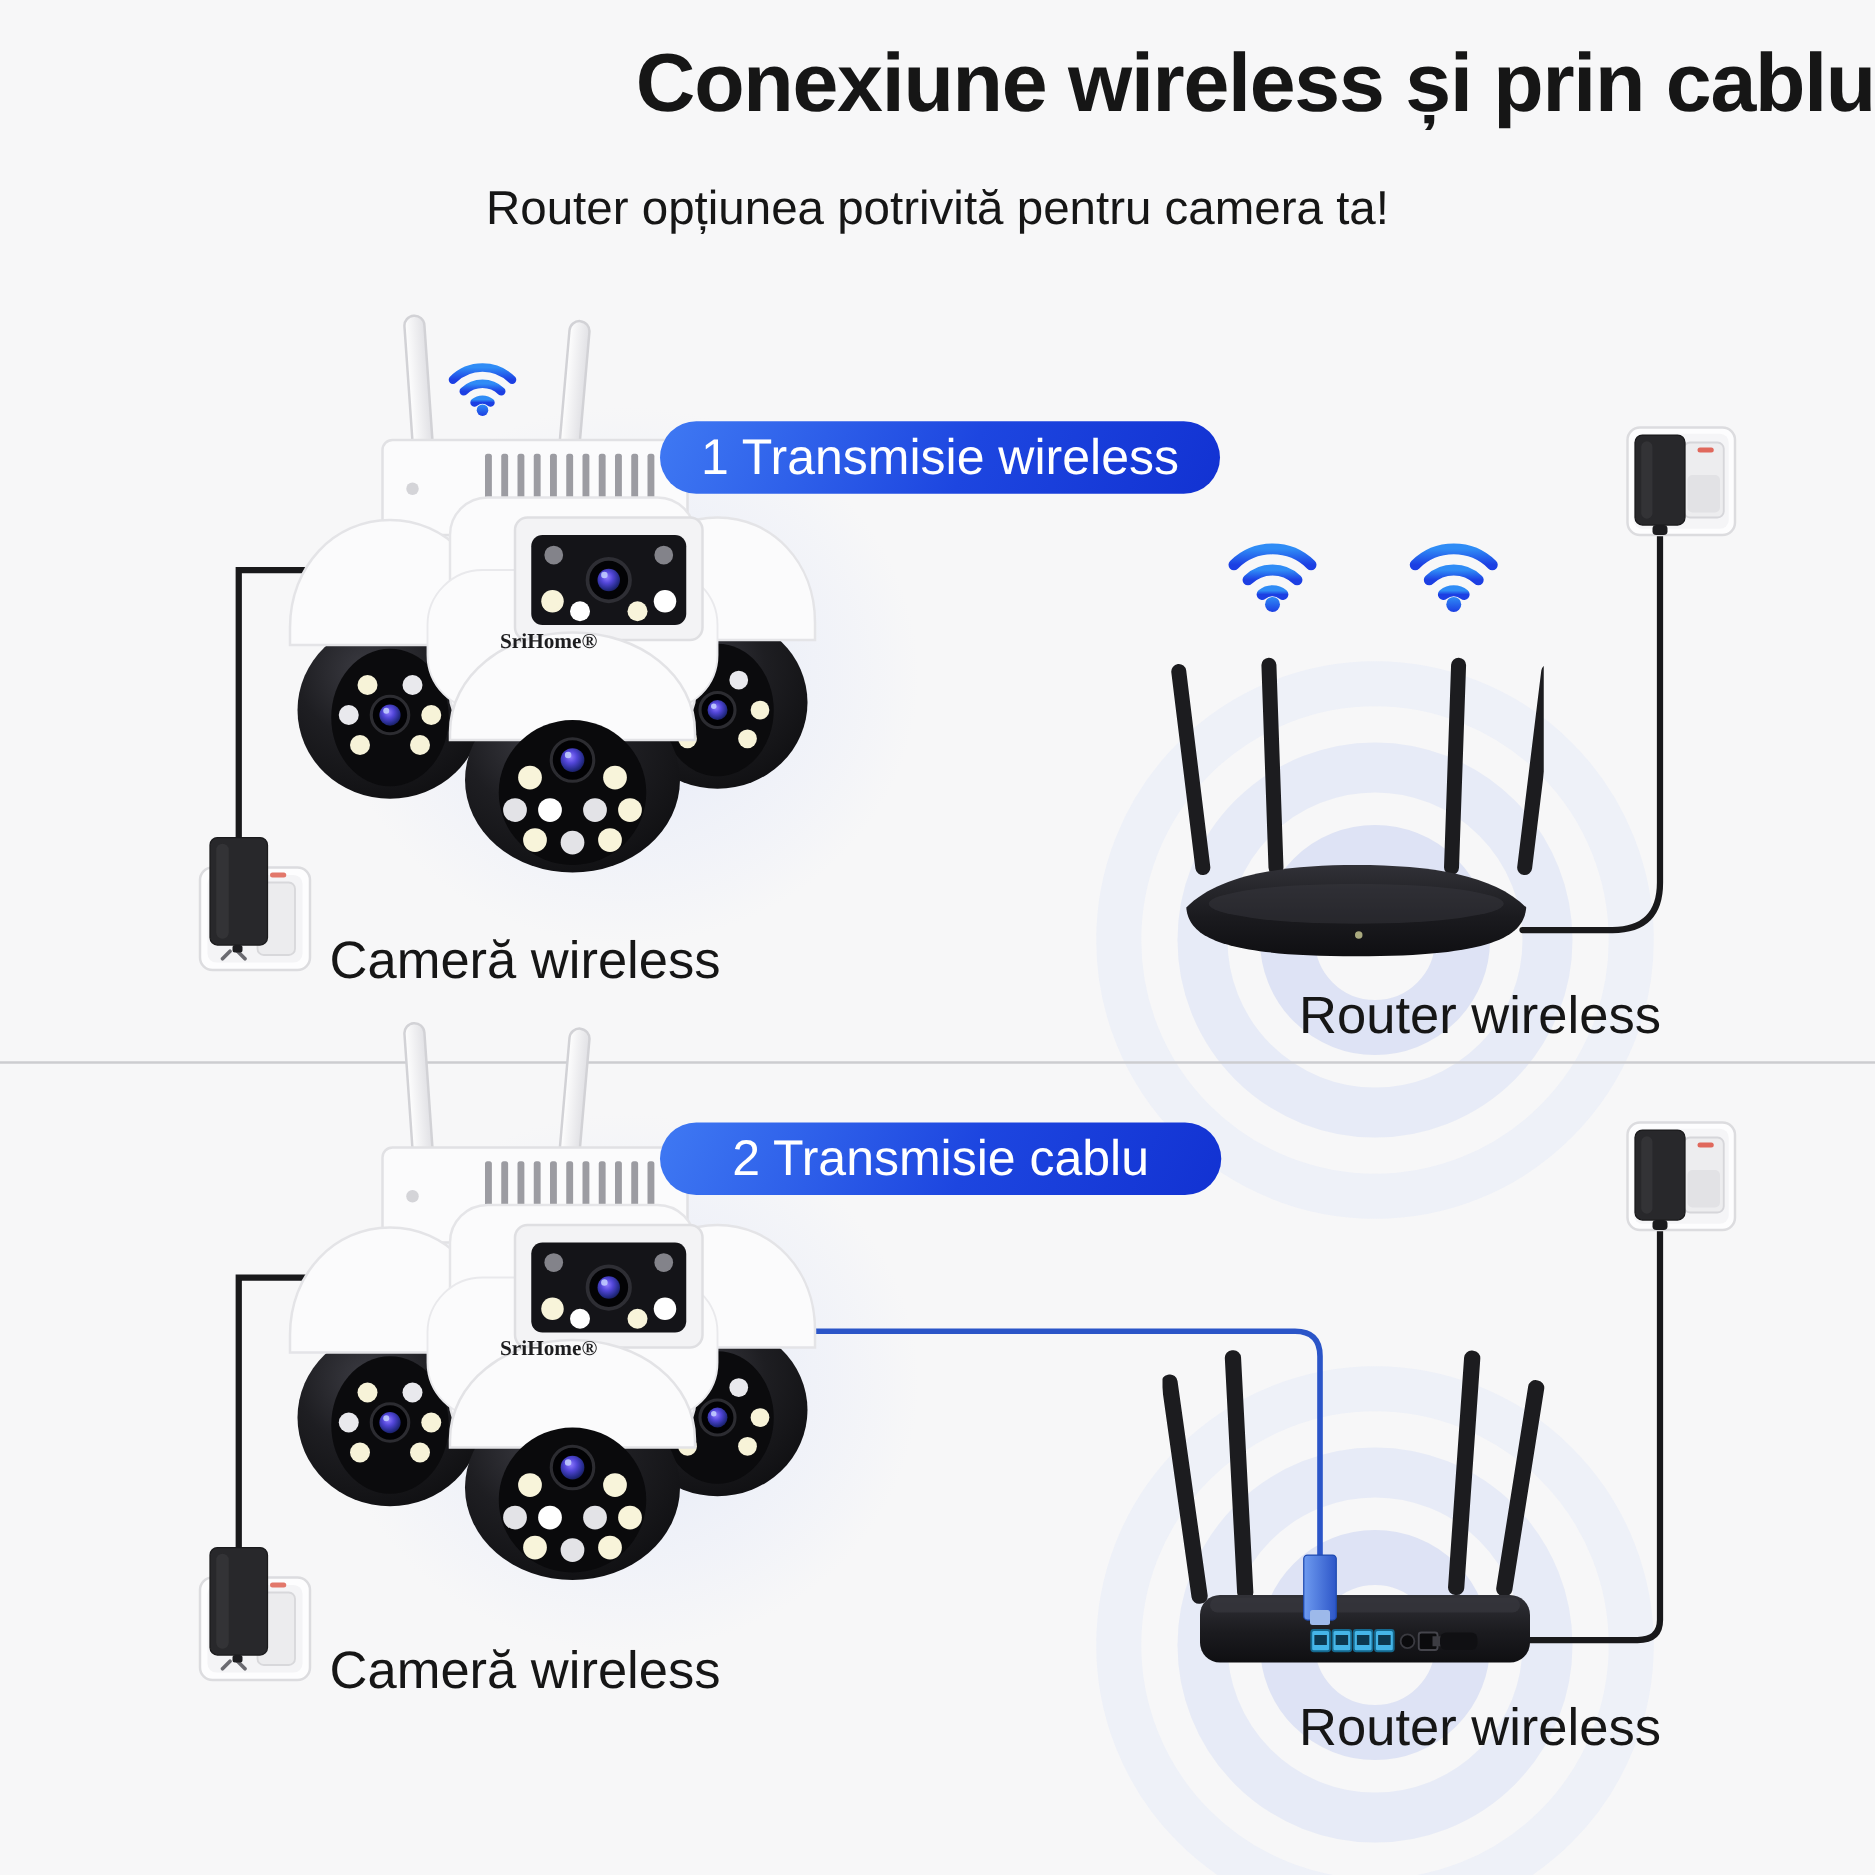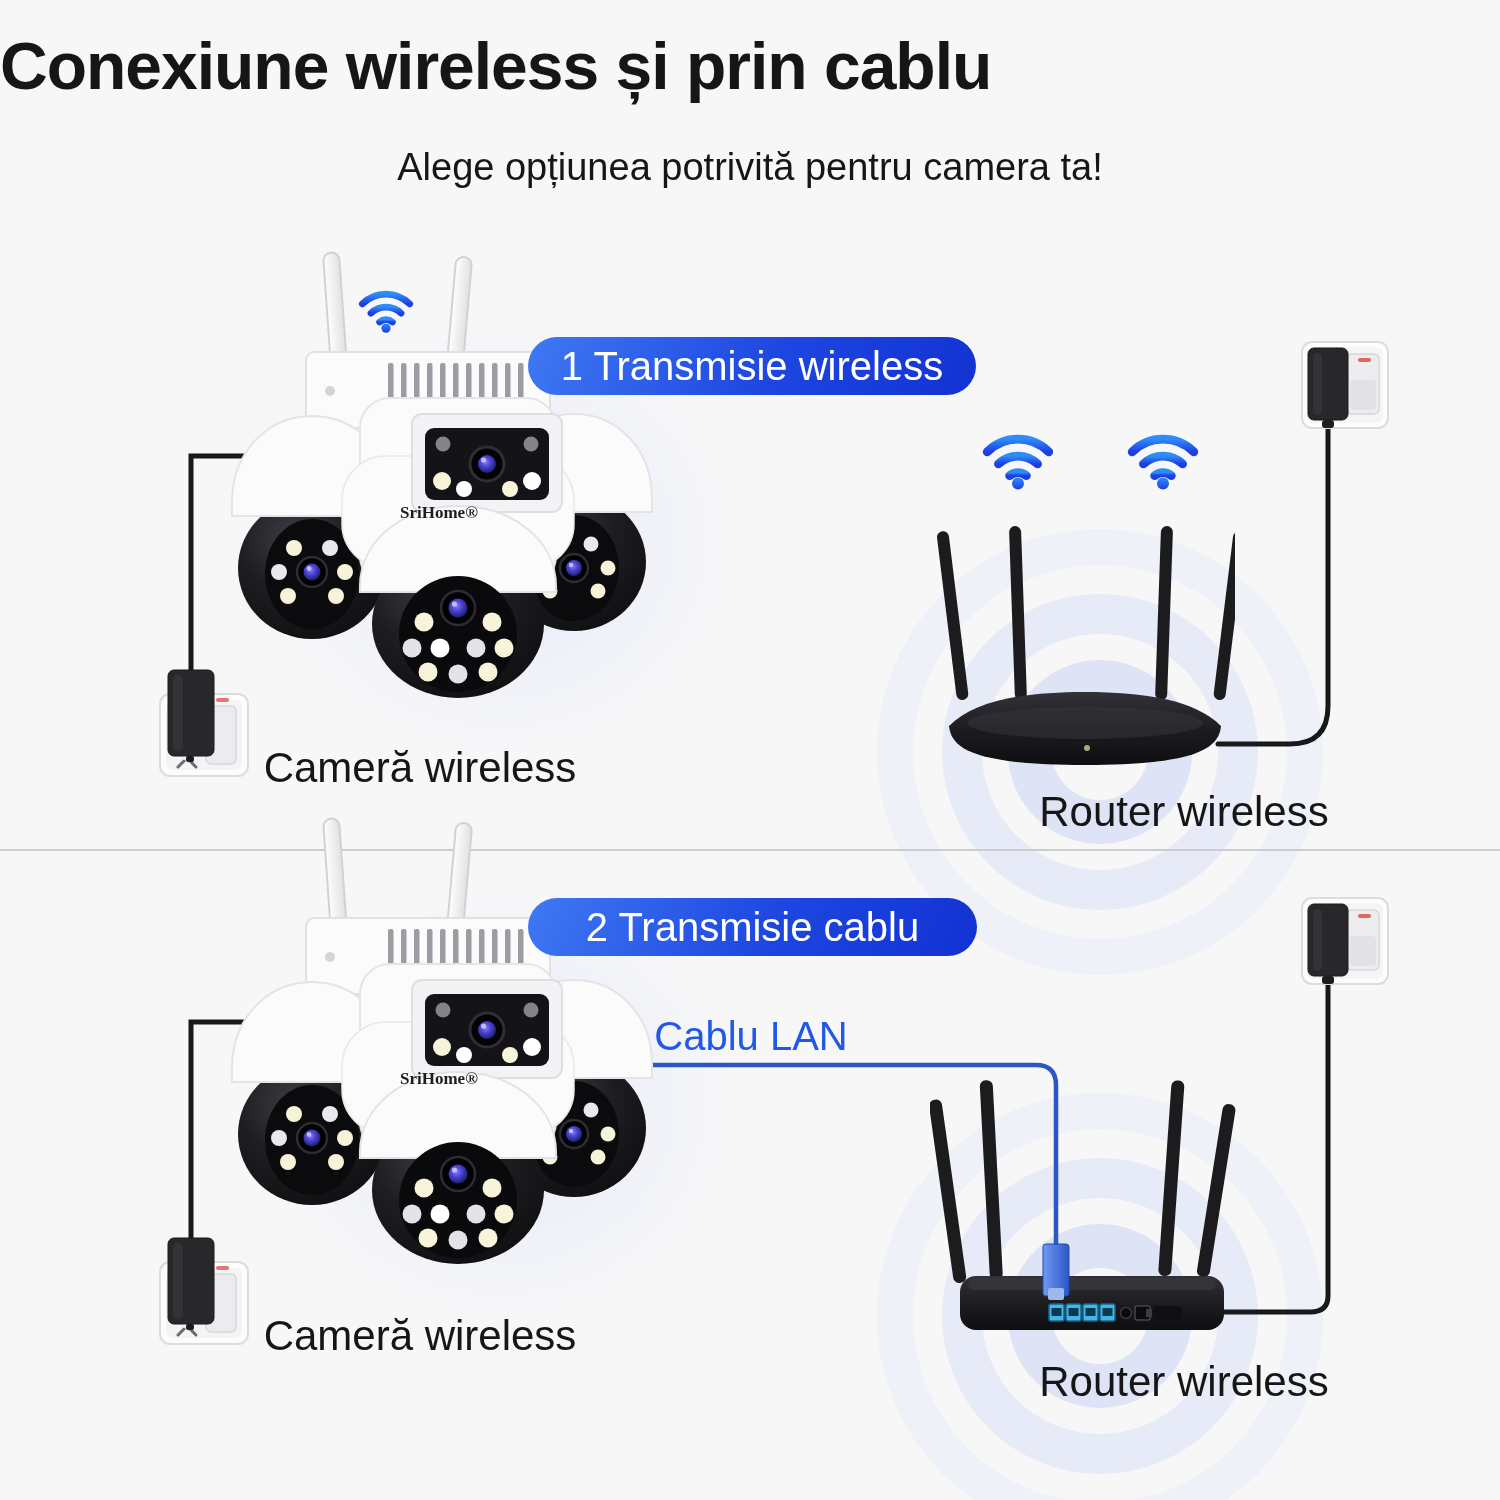--- a/index.html
+++ b/index.html
@@ -6,21 +6,21 @@
   .canvas{
     position:relative;
     width:1500px;height:1500px;
     background:var(--color-background,#f7f7f8);
     overflow:hidden;
     font-family:"Liberation Sans","DejaVu Sans",sans-serif;
   }
   .scene{position:absolute;left:0;top:0;}
   .title{
     position:absolute;left:0;right:0;top:28px;margin:0;
-    text-align:left;
+    text-align:right;
     font-size:66px;font-weight:800;letter-spacing:-1px;
     color:var(--color-text-dark,#161616);
   }
   .subtitle{
     position:absolute;left:0;right:0;top:146px;
     text-align:center;
     font-size:38px;font-weight:500;
     color:var(--color-text-dark,#161616);
   }
   .badge{
@@ -297,27 +297,26 @@
 
     <use xlink:href="#sym-camera" href="#sym-camera" x="190" y="250" width="480" height="520"></use>
     <use xlink:href="#sym-camera" href="#sym-camera" x="190" y="816" width="480" height="520"></use>
 
     <use xlink:href="#sym-wifi" href="#sym-wifi" x="354" y="280" width="64" height="54"></use>
     <use xlink:href="#sym-wifi" href="#sym-wifi" x="976" y="421" width="84" height="70"></use>
     <use xlink:href="#sym-wifi" href="#sym-wifi" x="1121" y="421" width="84" height="70"></use>
   </svg>
 
   <h1 class="title">Conexiune wireless și prin cablu</h1>
-  <div class="subtitle">Alege opțiunea potrivită pentru camera ta!</div>
+  <div class="subtitle">Router opțiunea potrivită pentru camera ta!</div>
 
   <div class="badge badge-1">1 Transmisie wireless</div>
   <div class="badge badge-2">2 Transmisie cablu</div>
 
   <div class="device-label cam-label-1">Cameră wireless</div>
   <div class="device-label router-label-1">Router wireless</div>
 
-  <div class="lan-label">Cablu LAN</div>
   <div class="device-label cam-label-2">Cameră wireless</div>
   <div class="device-label router-label-2">Router wireless</div>
 
   <div class="brand brand-1">SriHome®</div>
   <div class="brand brand-2">SriHome®</div>
 </div>
 
 </body></html>

